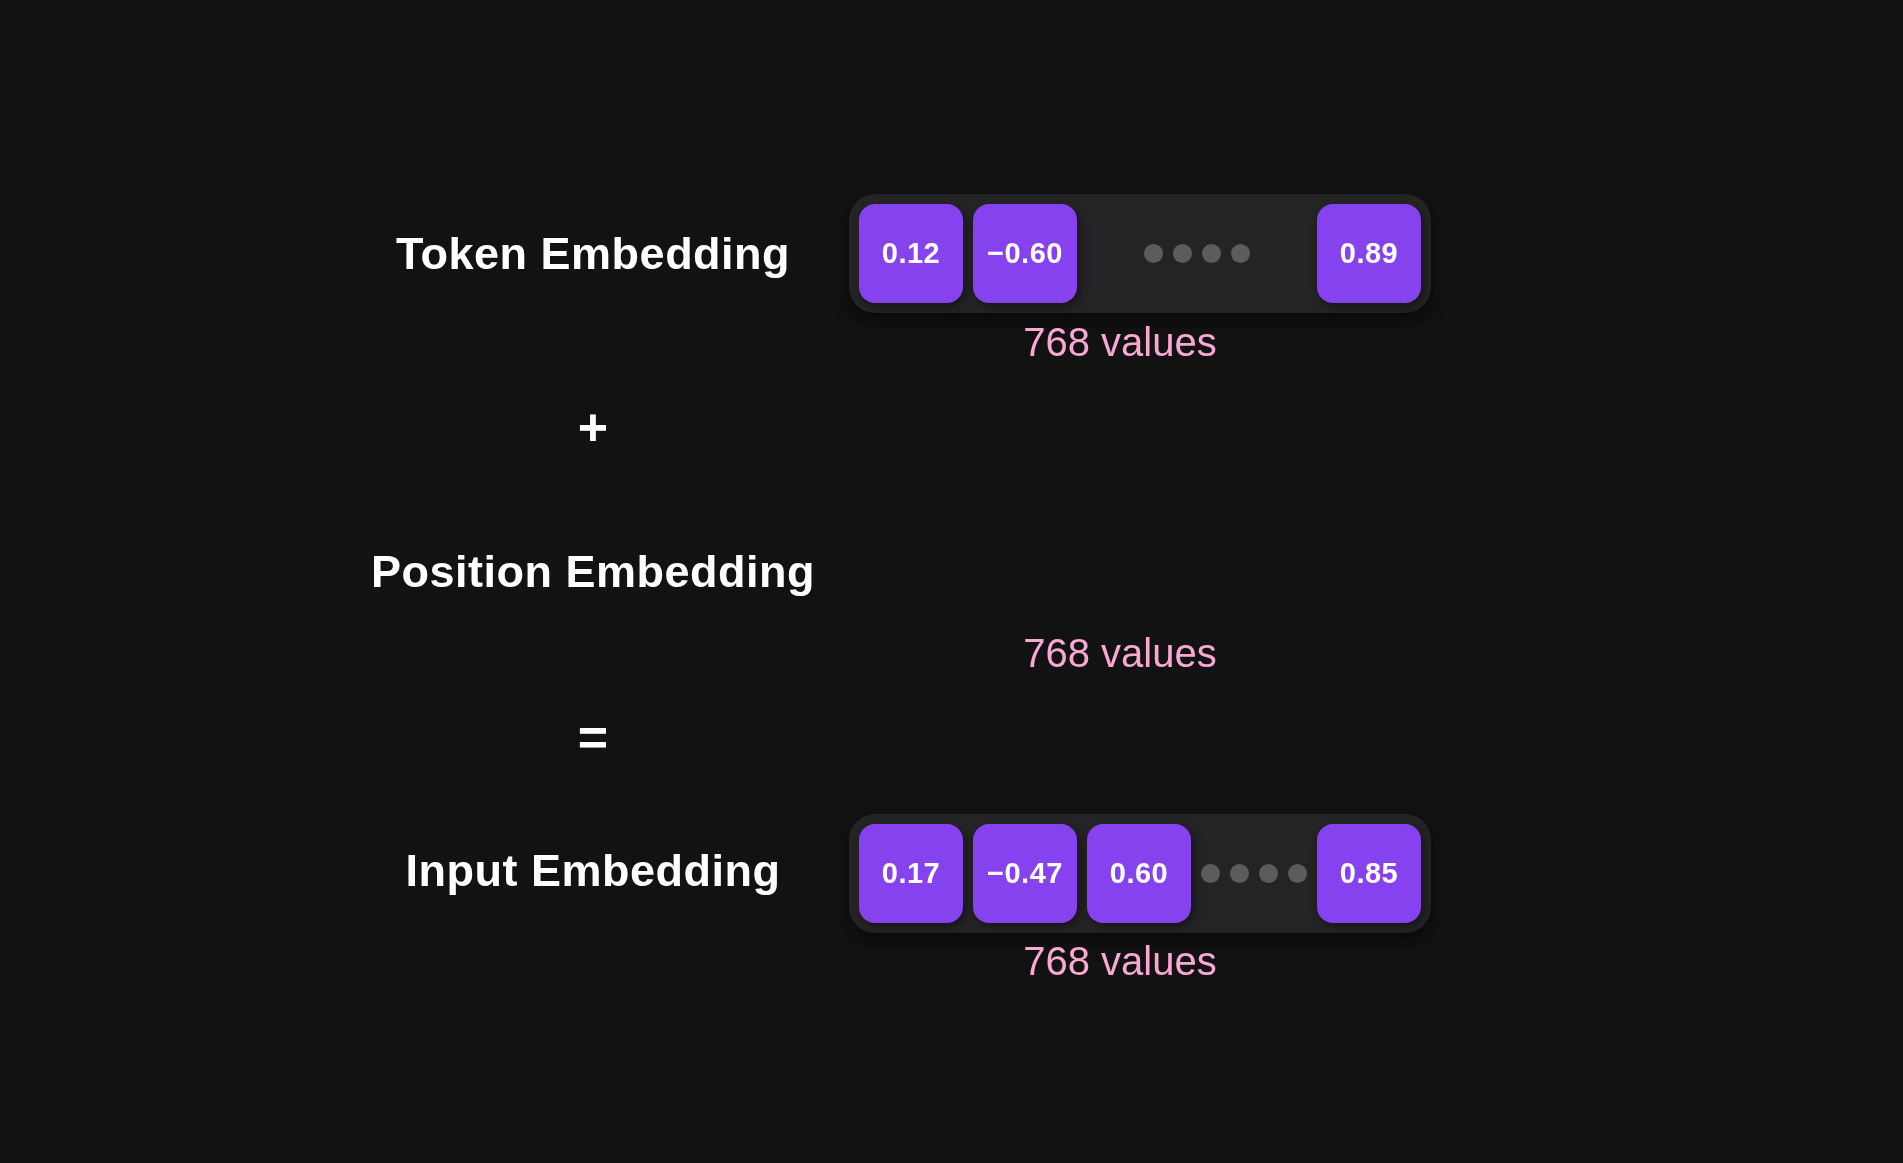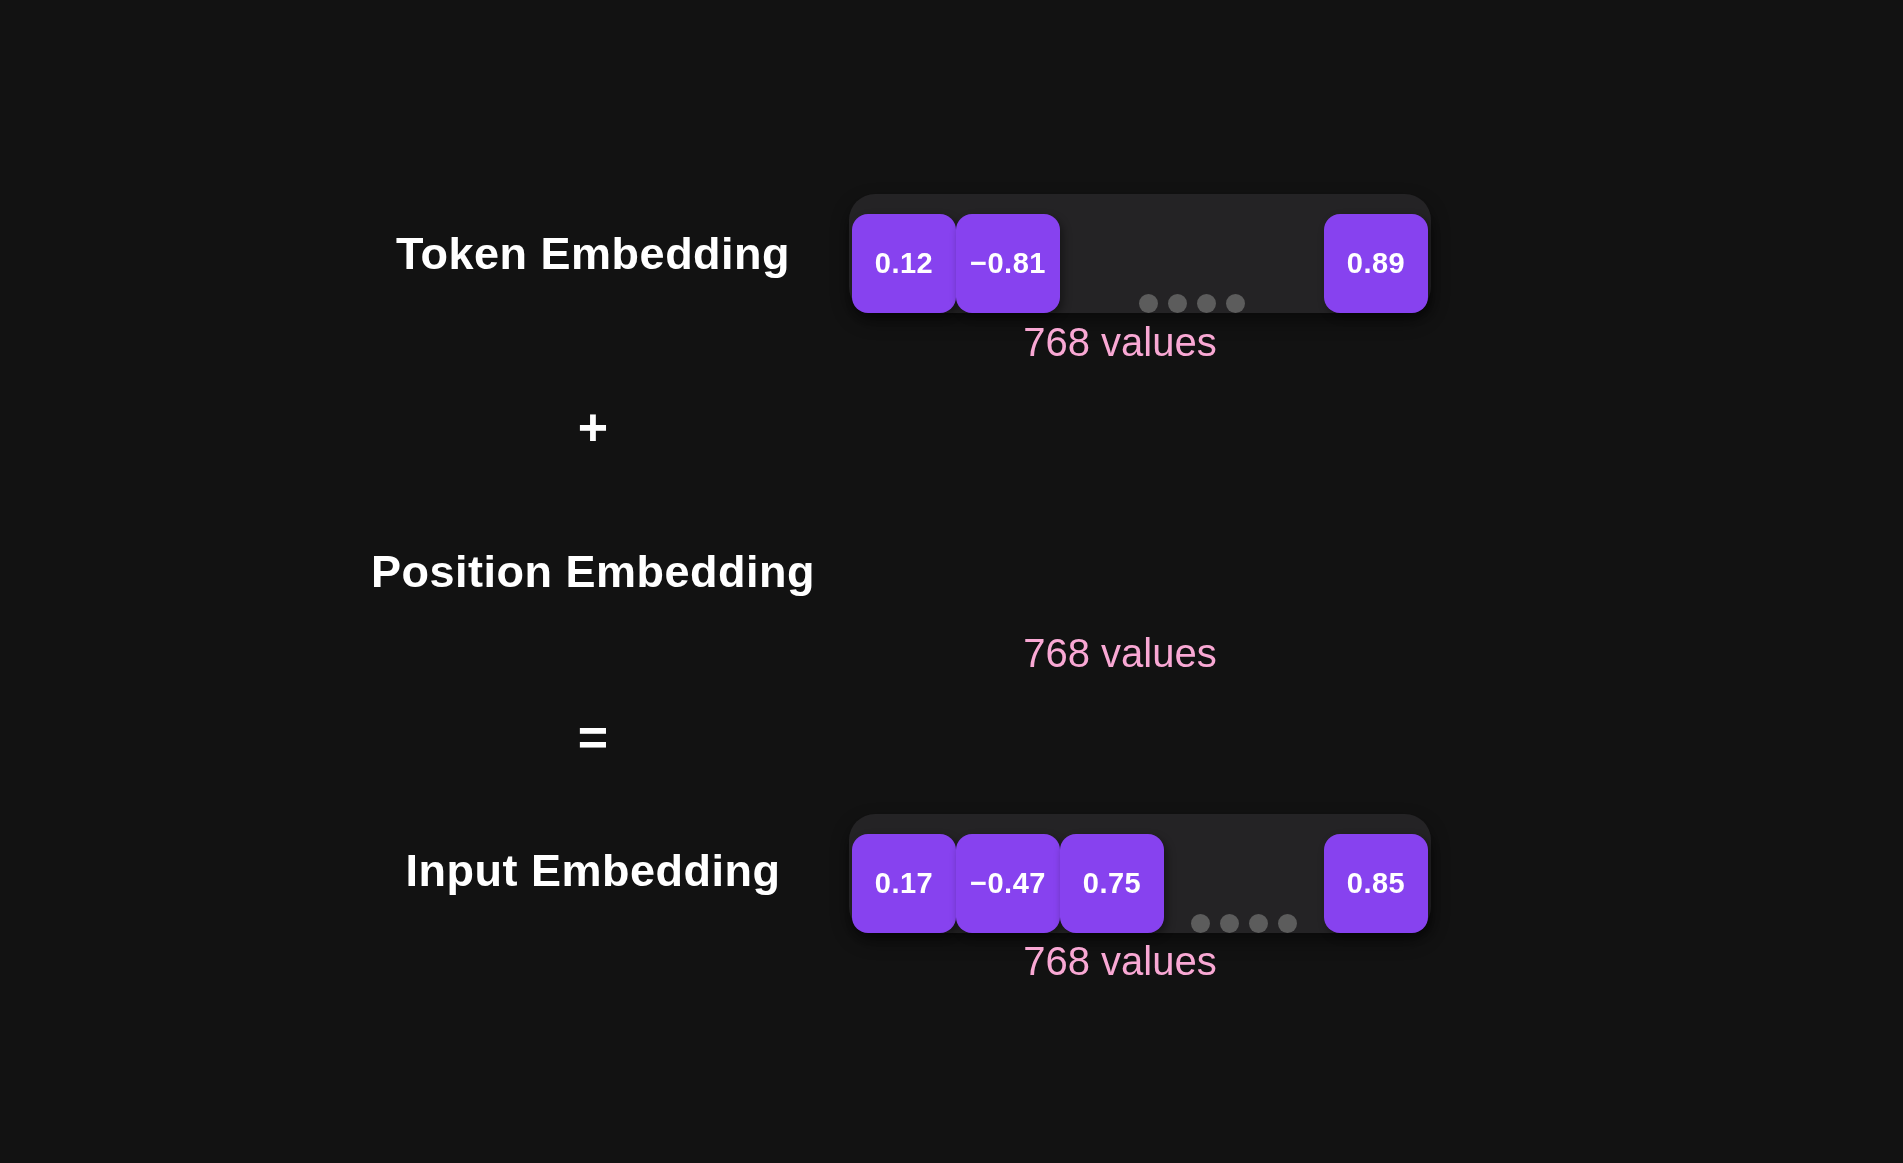--- a/index.html
+++ b/index.html
@@ -42,22 +42,23 @@
   
   .vector {
     position: absolute;
     left: 849px;
     width: 582px;
     height: 119px;
     box-sizing: border-box;
     background: #242325;
     border-radius: 26px;
     display: flex;
-    align-items: flex-end;
-    padding: 0 3px;
+    align-items: center;
+    padding: 0 10px;
+    gap: 10px;
     box-shadow: 0 8px 18px rgba(0,0,0,0.45);
   }
   .cell {
     width: 104px;
     height: 99px;
     flex: 0 0 104px;
     background: #8742EF;
     border-radius: 16px;
     display: flex;
     align-items: center;
@@ -108,21 +109,21 @@
   .op-equals { top: 709px; }
 </style>
 </head>
 <body>
 
 <div class="stage">
 
   <div class="row-label label-1">Token Embedding</div>
   <div class="vector vector-1">
     <div class="cell">0.12</div>
-    <div class="cell">−0.81</div>
+    <div class="cell">−0.60</div>
     <div class="dots">
       <span class="dot"></span>
       <span class="dot"></span>
       <span class="dot"></span>
       <span class="dot"></span>
     </div>
     <div class="cell">0.89</div>
   </div>
   <div class="caption caption-1">768 values</div>
 
@@ -130,21 +131,21 @@
 
   <div class="row-label label-2">Position Embedding</div>
   <div class="caption caption-2">768 values</div>
 
   <div class="operator op-equals">=</div>
 
   <div class="row-label label-3">Input Embedding</div>
   <div class="vector vector-3">
     <div class="cell">0.17</div>
     <div class="cell">−0.47</div>
-    <div class="cell">0.75</div>
+    <div class="cell">0.60</div>
     <div class="dots">
       <span class="dot"></span>
       <span class="dot"></span>
       <span class="dot"></span>
       <span class="dot"></span>
     </div>
     <div class="cell">0.85</div>
   </div>
   <div class="caption caption-3">768 values</div>
 

